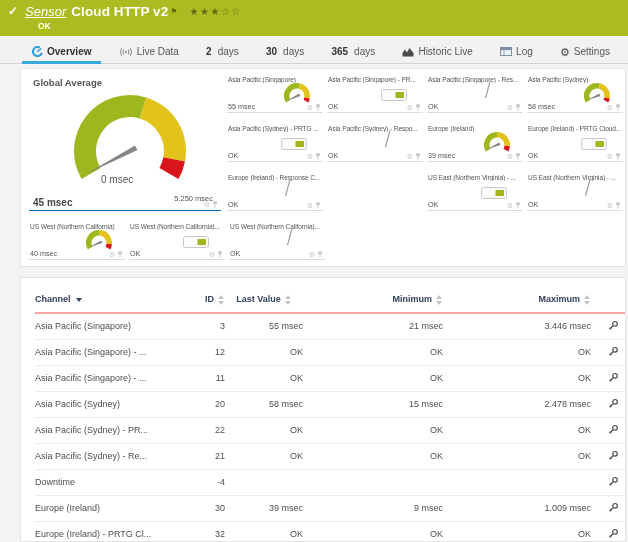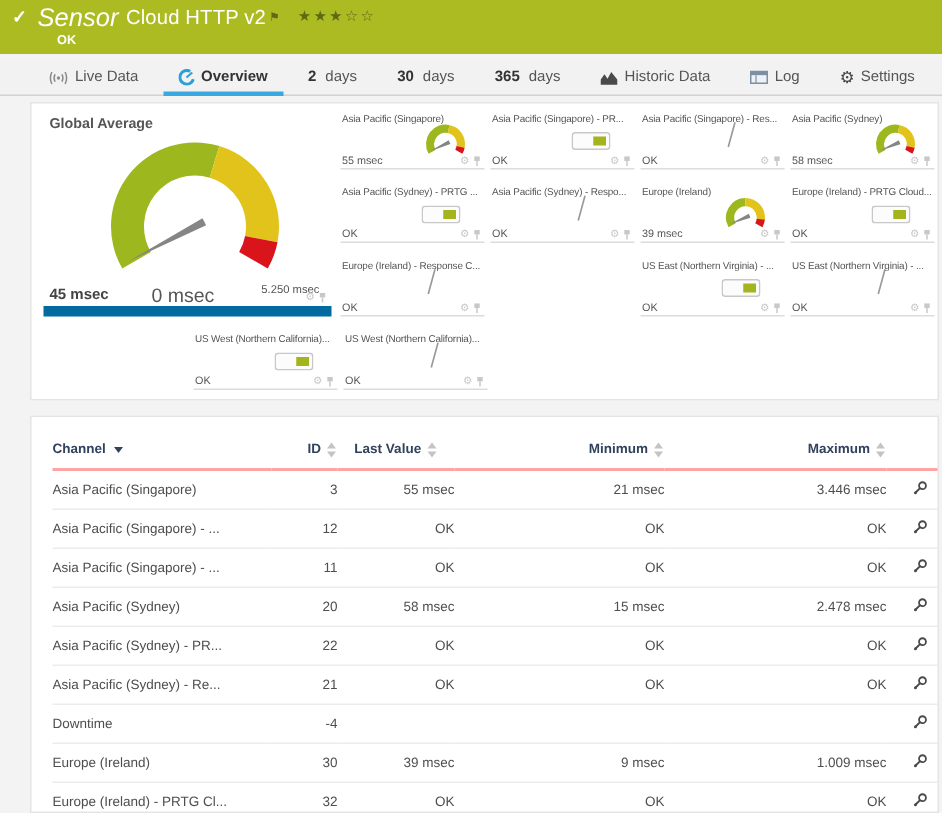--- a/index.html
+++ b/index.html
@@ -3,22 +3,22 @@
 <meta charset="utf-8">
 <style>
   * { box-sizing: border-box; margin: 0; padding: 0; }
   html,body { width:628px; height:542px; overflow:hidden; }
   body { background:#f3f3f3; font-family:"Liberation Sans", sans-serif; color:#555; }
 
   
   .topbar { height:36px; background:#adbb23; color:#fff; padding:4px 10px 0 8px; }
   .topbar .line1 { display:flex; align-items:center; font-size:13px; line-height:15px; }
   .check { font-weight:bold; font-size:12px; margin-right:7px; }
-  .kind { font-style:italic; font-size:17px; margin-right:5px; }
-  .sensor-title { font-weight:normal; font-size:13.5px; letter-spacing:.1px; }
+  .kind { font-style:italic; font-size:13px; margin-right:5px;text-decoration:underline; }
+  .sensor-title { font-weight:bold; font-size:13.5px; letter-spacing:.1px; }
   .flag { font-size:8px; vertical-align:super; margin-left:2px; color:#5e6a13; }
   .stars { color:#5e6a13; font-size:10px; margin-left:12px; letter-spacing:1.5px; }
   .status-line { margin-left:30px; font-size:8.5px; font-weight:bold; margin-top:2px; }
 
   
   .tabbar { margin-top:4px; height:24px; background:#f2f2f2; border-bottom:1px solid #d2d2d2;
             display:flex; align-items:center; justify-content:space-between;
             padding:0 14px 0 28px; font-size:10px; color:#555; }
   .tab { display:flex; align-items:center; gap:4px; height:100%; padding:0 4px; position:relative; cursor:pointer; white-space:nowrap; }
   .tab.active { font-weight:bold; color:#333; }
@@ -26,24 +26,24 @@
   .tab .num { font-weight:bold; color:#333; margin-right:2px; }
   .gearglyph { font-size:11px; color:#444; line-height:10px; }
 
   
   .content { padding:4px 2px 0 20px; }
   .card { background:#fff; border:1px solid #e4e4e4; width:606px; }
   .gauges-card { position:relative; height:199px; margin-bottom:10px; }
 
   
   .mpanel { position:absolute; left:8px; top:6px; width:192px; height:136px;
-            border-bottom:7px solid #0369a1; cursor:pointer; }
+            border-bottom:1px solid #0369a1; cursor:pointer; }
   .m-title { font-size:9.5px; font-weight:bold; color:#555; padding:2px 0 0 4px; }
   .m-gauge { position:absolute; left:26px; top:14px; }
-  .m-scale-min { position:absolute; left:72px; bottom:0; font-size:13px; color:#555; }
+  .m-scale-min { position:absolute; left:72px; bottom:25px; font-size:10px; color:#555; }
   .m-scale-max { position:absolute; right:8px; bottom:7px; font-size:7.5px; color:#555;padding-left:32px; }
   .m-value { position:absolute; left:4px; bottom:2px; font-size:10px; font-weight:bold; color:#444;margin-top:19px; }
   .m-icons { position:absolute; right:3px; bottom:2px; }
 
   
   .spanel { position:absolute; width:96px; height:38px; border-bottom:1px solid #dcdcdc; cursor:pointer; }
   .p-title { font-size:6.6px; color:#555; white-space:nowrap; overflow:hidden; padding:1px 2px 0 1px; letter-spacing:-.1px; }
   .p-graphic { position:absolute; }
   .g-gauge  { right:4px; top:3px; }
   .g-switch { right:16px; top:12px; }
@@ -83,54 +83,54 @@
     <span class="check">✓</span>
     <span class="kind">Sensor</span>
     <span class="sensor-title">Cloud HTTP v2</span>
     <span class="flag">⚑</span>
     <span class="stars">★★★☆☆</span>
   </div>
   <div class="status-line">OK</div>
 </div>
 
 <div class="tabbar">
+  <div class="tab active">
+    <svg width="11" height="11" viewBox="0 0 12 12">
+      <path d="M8.5 1.7 A5 5 0 1 0 10.8 7.5" fill="none" stroke="#2d9fd8" stroke-width="2.2"></path>
+      <line x1="5.8" y1="6.2" x2="10" y2="2.6" stroke="#2d9fd8" stroke-width="1.5"></line>
+    </svg>
+    <span>Overview</span>
+  </div>
   <div class="tab">
     <svg width="14" height="10" viewBox="0 0 14 10">
       <path d="M2.6 1 Q0.6 5 2.6 9" stroke="#8a8a8a" fill="none"></path>
       <path d="M4.7 2.5 Q3.4 5 4.7 7.5" stroke="#8a8a8a" fill="none"></path>
       <circle cx="7" cy="5" r="1.1" fill="#8a8a8a"></circle>
       <path d="M9.3 2.5 Q10.6 5 9.3 7.5" stroke="#8a8a8a" fill="none"></path>
       <path d="M11.4 1 Q13.4 5 11.4 9" stroke="#8a8a8a" fill="none"></path>
     </svg>
     <span>Live Data</span>
   </div>
-  <div class="tab active">
-    <svg width="11" height="11" viewBox="0 0 12 12">
-      <path d="M8.5 1.7 A5 5 0 1 0 10.8 7.5" fill="none" stroke="#2d9fd8" stroke-width="2.2"></path>
-      <line x1="5.8" y1="6.2" x2="10" y2="2.6" stroke="#2d9fd8" stroke-width="1.5"></line>
-    </svg>
-    <span>Overview</span>
-  </div>
   <div class="tab">
     <span class="num">2</span>
     <span>days</span>
   </div>
   <div class="tab">
     <span class="num">30</span>
     <span>days</span>
   </div>
   <div class="tab">
     <span class="num">365</span>
     <span>days</span>
   </div>
   <div class="tab">
     <svg width="12" height="10" viewBox="0 0 12 10">
       <path d="M0.5 9.5 L0.5 6 L3 2.5 L5 5.5 L7.5 1 L11.5 6 L11.5 9.5 Z" fill="#4a4a4a"></path>
     </svg>
-    <span>Historic Data</span>
+    <span>Historic Live</span>
   </div>
   <div class="tab">
     <svg width="12" height="9" viewBox="0 0 12 9">
       <rect x="0.5" y="0.5" width="11" height="8" fill="#eef2f6" stroke="#7d8fa5"></rect>
       <rect x="0.5" y="0.5" width="11" height="2.6" fill="#7d8fa5"></rect>
       <line x1="4" y1="3.2" x2="4" y2="8.5" stroke="#7d8fa5" stroke-width="0.8"></line>
     </svg>
     <span>Log</span>
   </div>
   <div class="tab">
@@ -335,20 +335,39 @@
       </span>
     </div>
   </div>
       <div class="spanel" style="left: 506px; top: 104px;">
     <div class="p-title">US East (Northern Virginia) - ...</div>
     <div class="p-graphic g-needle"><svg width="22" height="20" viewBox="0 0 22 20">
             <line x1="13" y1="1.5" x2="8.5" y2="18" stroke="#999" stroke-width="1.1"></line>
           </svg></div>
     <div class="p-foot">
       <span class="p-value">OK</span>
+      <span class="p-icons">
+        <span class="mini-gear">⚙</span>
+        <svg width="6" height="7" viewBox="0 0 6 7">
+          <rect x="1.2" y="0.3" width="3.6" height="3" fill="#c8c8c8"></rect>
+          <line x1="3" y1="3.3" x2="3" y2="6.7" stroke="#c8c8c8"></line>
+        </svg>
+      </span>
+    </div>
+  </div>
+      <div class="spanel" style="left: 8px; top: 153px;">
+    <div class="p-title">US West (Northern California)</div>
+    <div class="p-graphic g-gauge"><svg width="44" height="32" viewBox="0 0 44 32">
+            <path d="M 10.74 24.50 A 13 13 0 0 1 22.00 5.00 L 22.00 10.50 A 7.5 7.5 0 0 0 15.50 21.75 Z" fill="#9db71f"></path>
+            <path d="M 22.00 5.00 A 13 13 0 0 1 34.93 19.36 L 29.46 18.78 A 7.5 7.5 0 0 0 22.00 10.50 Z" fill="#e2c31c"></path>
+            <path d="M 34.93 19.36 A 13 13 0 0 1 33.26 24.50 L 28.50 21.75 A 7.5 7.5 0 0 0 29.46 18.78 Z" fill="#d9151b"></path>
+            <path d="M 11.4 22.5 L 24.2 15.5 L 25.3 18.1 Z" fill="#858585"></path>
+          </svg></div>
+    <div class="p-foot">
+      <span class="p-value">40 msec</span>
       <span class="p-icons">
         <span class="mini-gear">⚙</span>
         <svg width="6" height="7" viewBox="0 0 6 7">
           <rect x="1.2" y="0.3" width="3.6" height="3" fill="#c8c8c8"></rect>
           <line x1="3" y1="3.3" x2="3" y2="6.7" stroke="#c8c8c8"></line>
         </svg>
       </span>
     </div>
   </div>
       <div class="spanel" style="left: 108px; top: 153px;">

